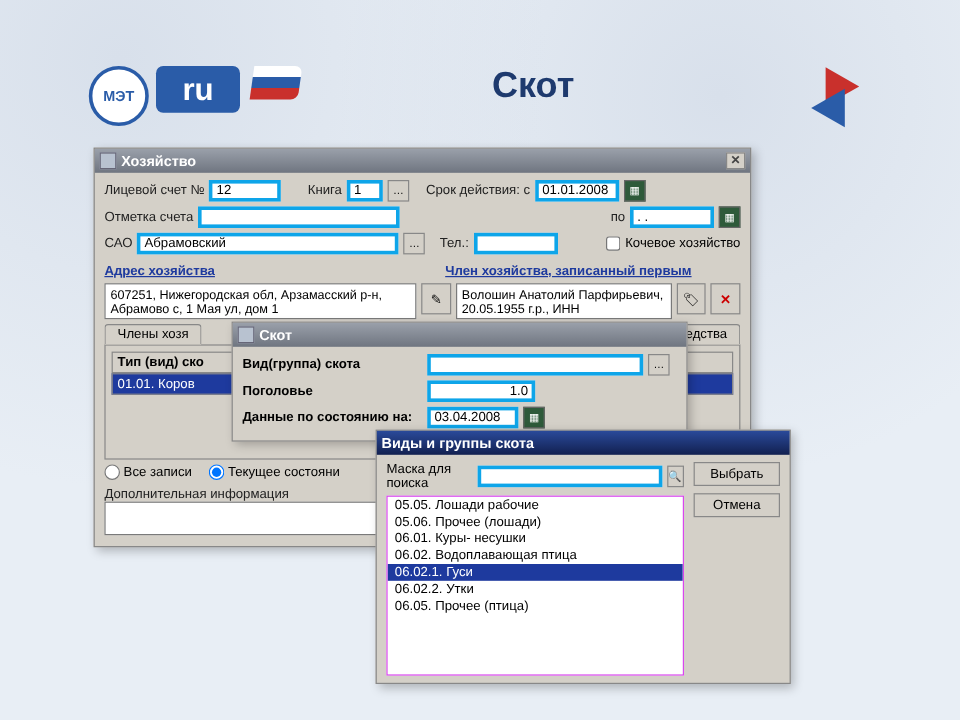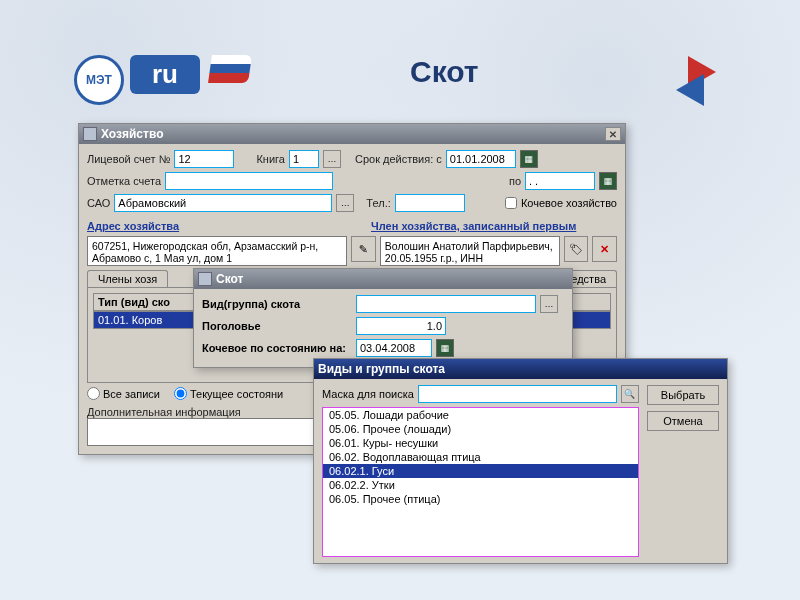--- a/index.html
+++ b/index.html
@@ -60,21 +60,21 @@
   }
   .titlebar .tl { display:flex; align-items:center; gap:4px; }
   .tb-icon { width:14px; height:14px; background:#b8c2d0; border:1px solid #667; }
   .close-x {
     width:16px; height:14px; background:#d4d0c8; border:1px solid #888;
     display:flex;align-items:center;justify-content:center; font-size:10px; color:#444; cursor:pointer;
   }
   .win-body { padding: 6px 8px; }
   label.fld { font-weight: normal; color:#222; }
   input[type=text] {
-    background:#fff; border:1px solid #0ea5e9; height:18px; padding:1px 3px;
+    background:#fff; border:3px solid #0ea5e9; height:18px; padding:1px 3px;
     font-family:inherit; font-size:11px;
   }
   .btn-sm {
     width:18px; height:18px; background:#d4d0c8; border:1px solid #888;
     display:inline-flex; align-items:center; justify-content:center;
     font-size:9px; cursor:pointer;
   }
   .btn-cal { background:#2e5a3a; color:#fff; border:1px solid #666; }
   .section-label { font-weight:bold; color:#1e3a9e; text-decoration: underline; margin-top:4px; display:block; }
   .row { display:flex; align-items:center; gap:4px; margin-bottom:4px; flex-wrap:nowrap; }
@@ -223,28 +223,28 @@
     <div class="row">
       <span class="lbl2">Вид(группа) скота</span>
       <input type="text" style="width: 180px;">
       <span class="btn-sm">…</span>
     </div>
     <div class="row">
       <span class="lbl2">Поголовье</span>
       <input type="text" style="width: 90px; text-align: right;" value="1.0">
     </div>
     <div class="row">
-      <span class="lbl2">Кочевое по состоянию на:</span>
+      <span class="lbl2">Данные по состоянию на:</span>
       <input type="text" style="width: 76px;" value="03.04.2008">
       <span class="btn-sm btn-cal">▦</span>
     </div>
   </div>
 </div>
 
-<div class="win" style="left:313px; top:358px; width:415px;">
+<div class="win" style="left:313px; top:358px; width:346px;">
   <div class="titlebar titlebar3">
     <span class="tl">
       <span>Виды и группы скота</span>
       </span>
   </div>
   <div class="win-body" style="display:flex; gap:8px;">
     <div style="flex:1">
       <div class="row">
         <label>Маска для поиска</label>
         <input type="text" style="flex: 1 1 0%;">

